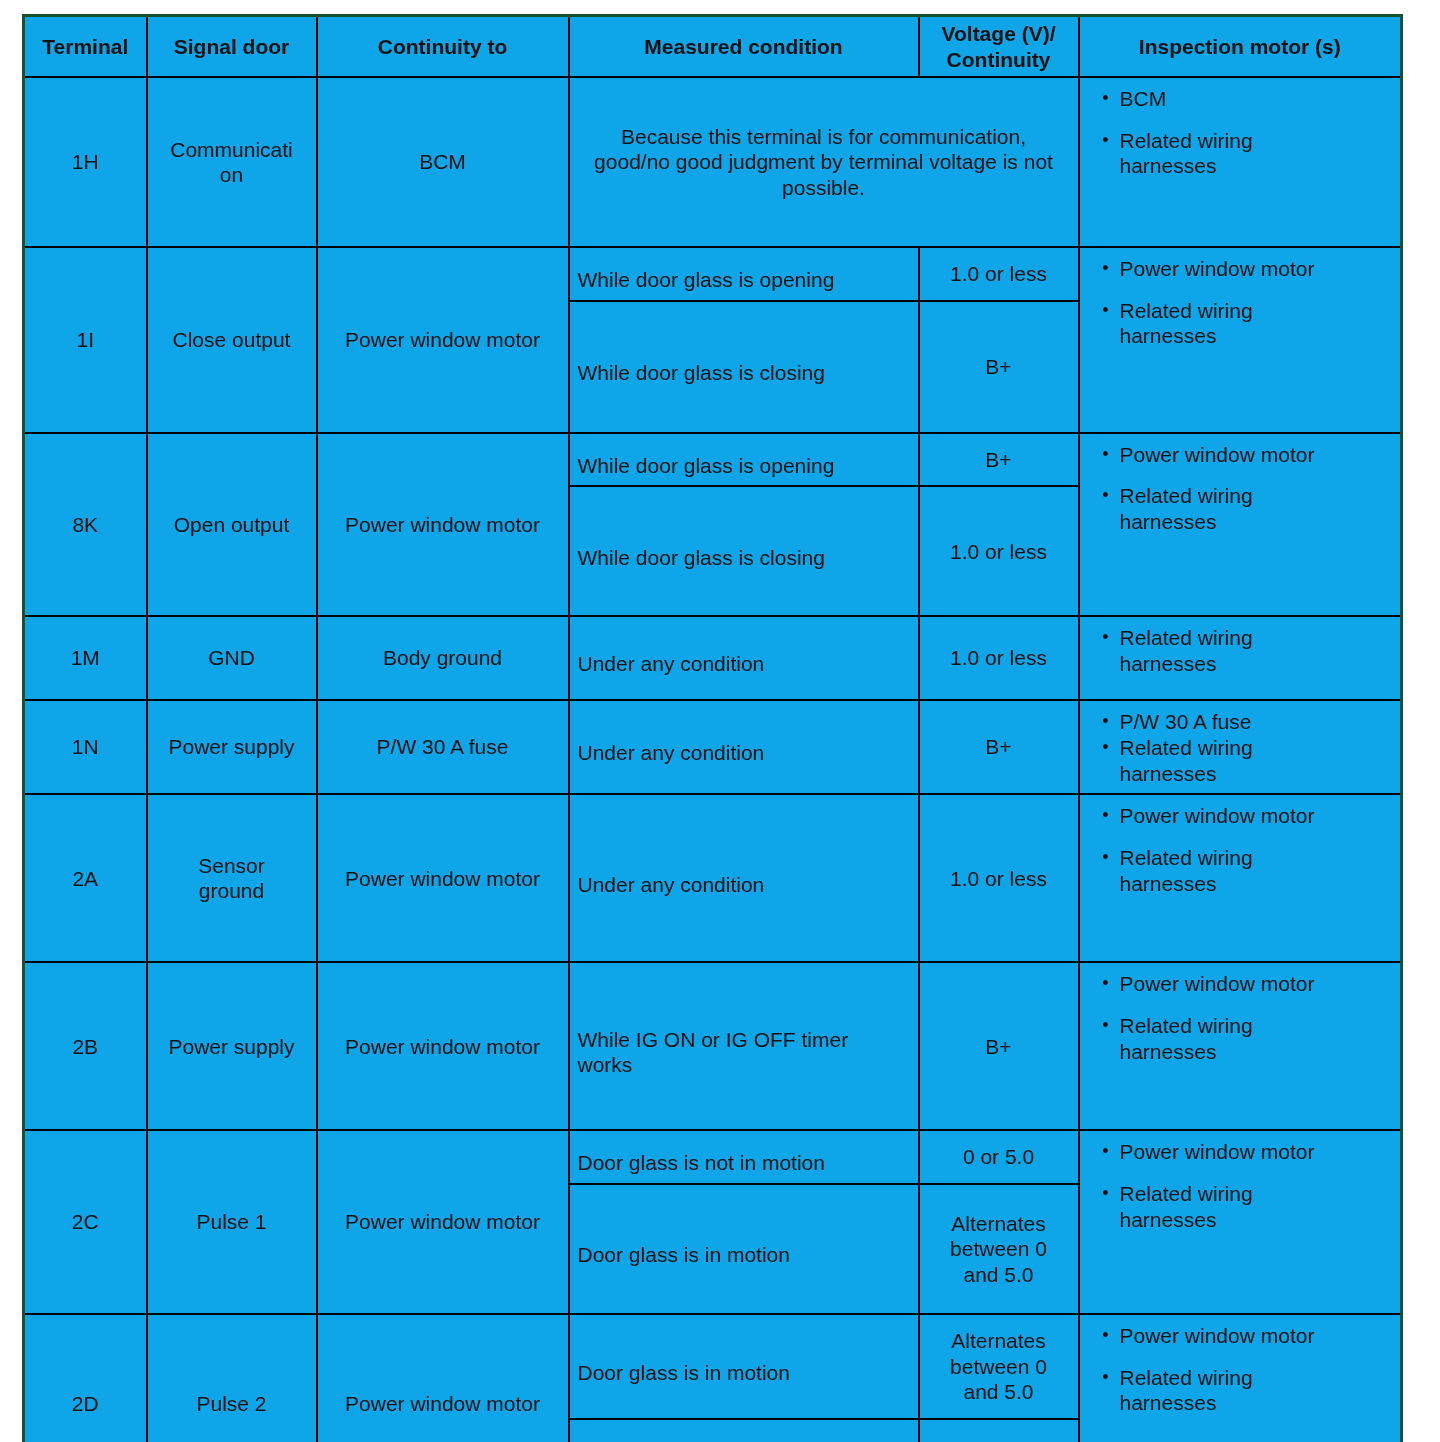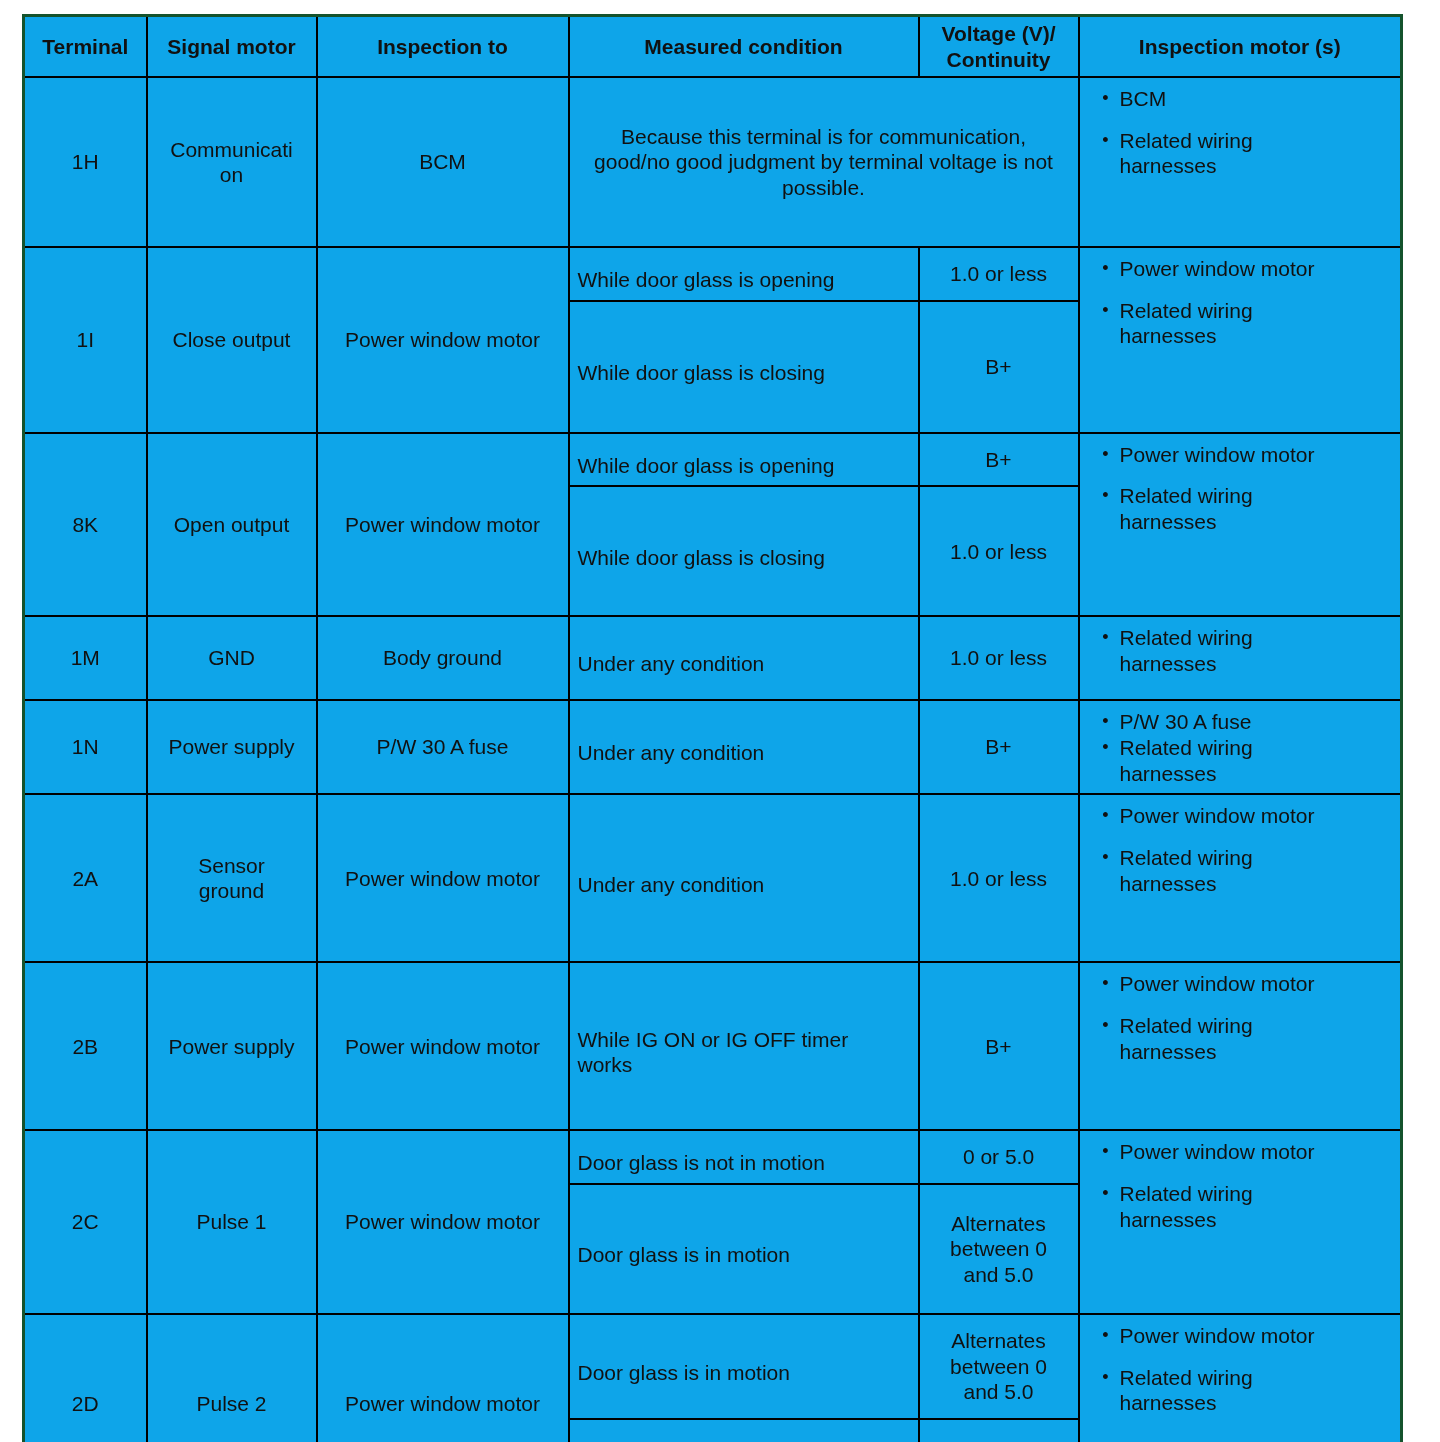--- a/index.html
+++ b/index.html
@@ -74,22 +74,22 @@
     <col style="width:123px">
     <col style="width:170px">
     <col style="width:252px">
     <col style="width:350px">
     <col style="width:160px">
     <col style="width:323px">
   </colgroup>
   <thead>
     <tr class="rh58">
       <th>Terminal</th>
-      <th>Signal motor</th>
-      <th>Inspection to</th>
+      <th>Signal door</th>
+      <th>Continuity to</th>
       <th>Measured condition</th>
       <th class="voltage-h">Voltage (V)/
 Continuity</th>
       <th>Inspection motor (s)</th>
     </tr>
   </thead>
   <tbody>
 
     <tr class="rh170">
       <td class="c-term">1H</td>

